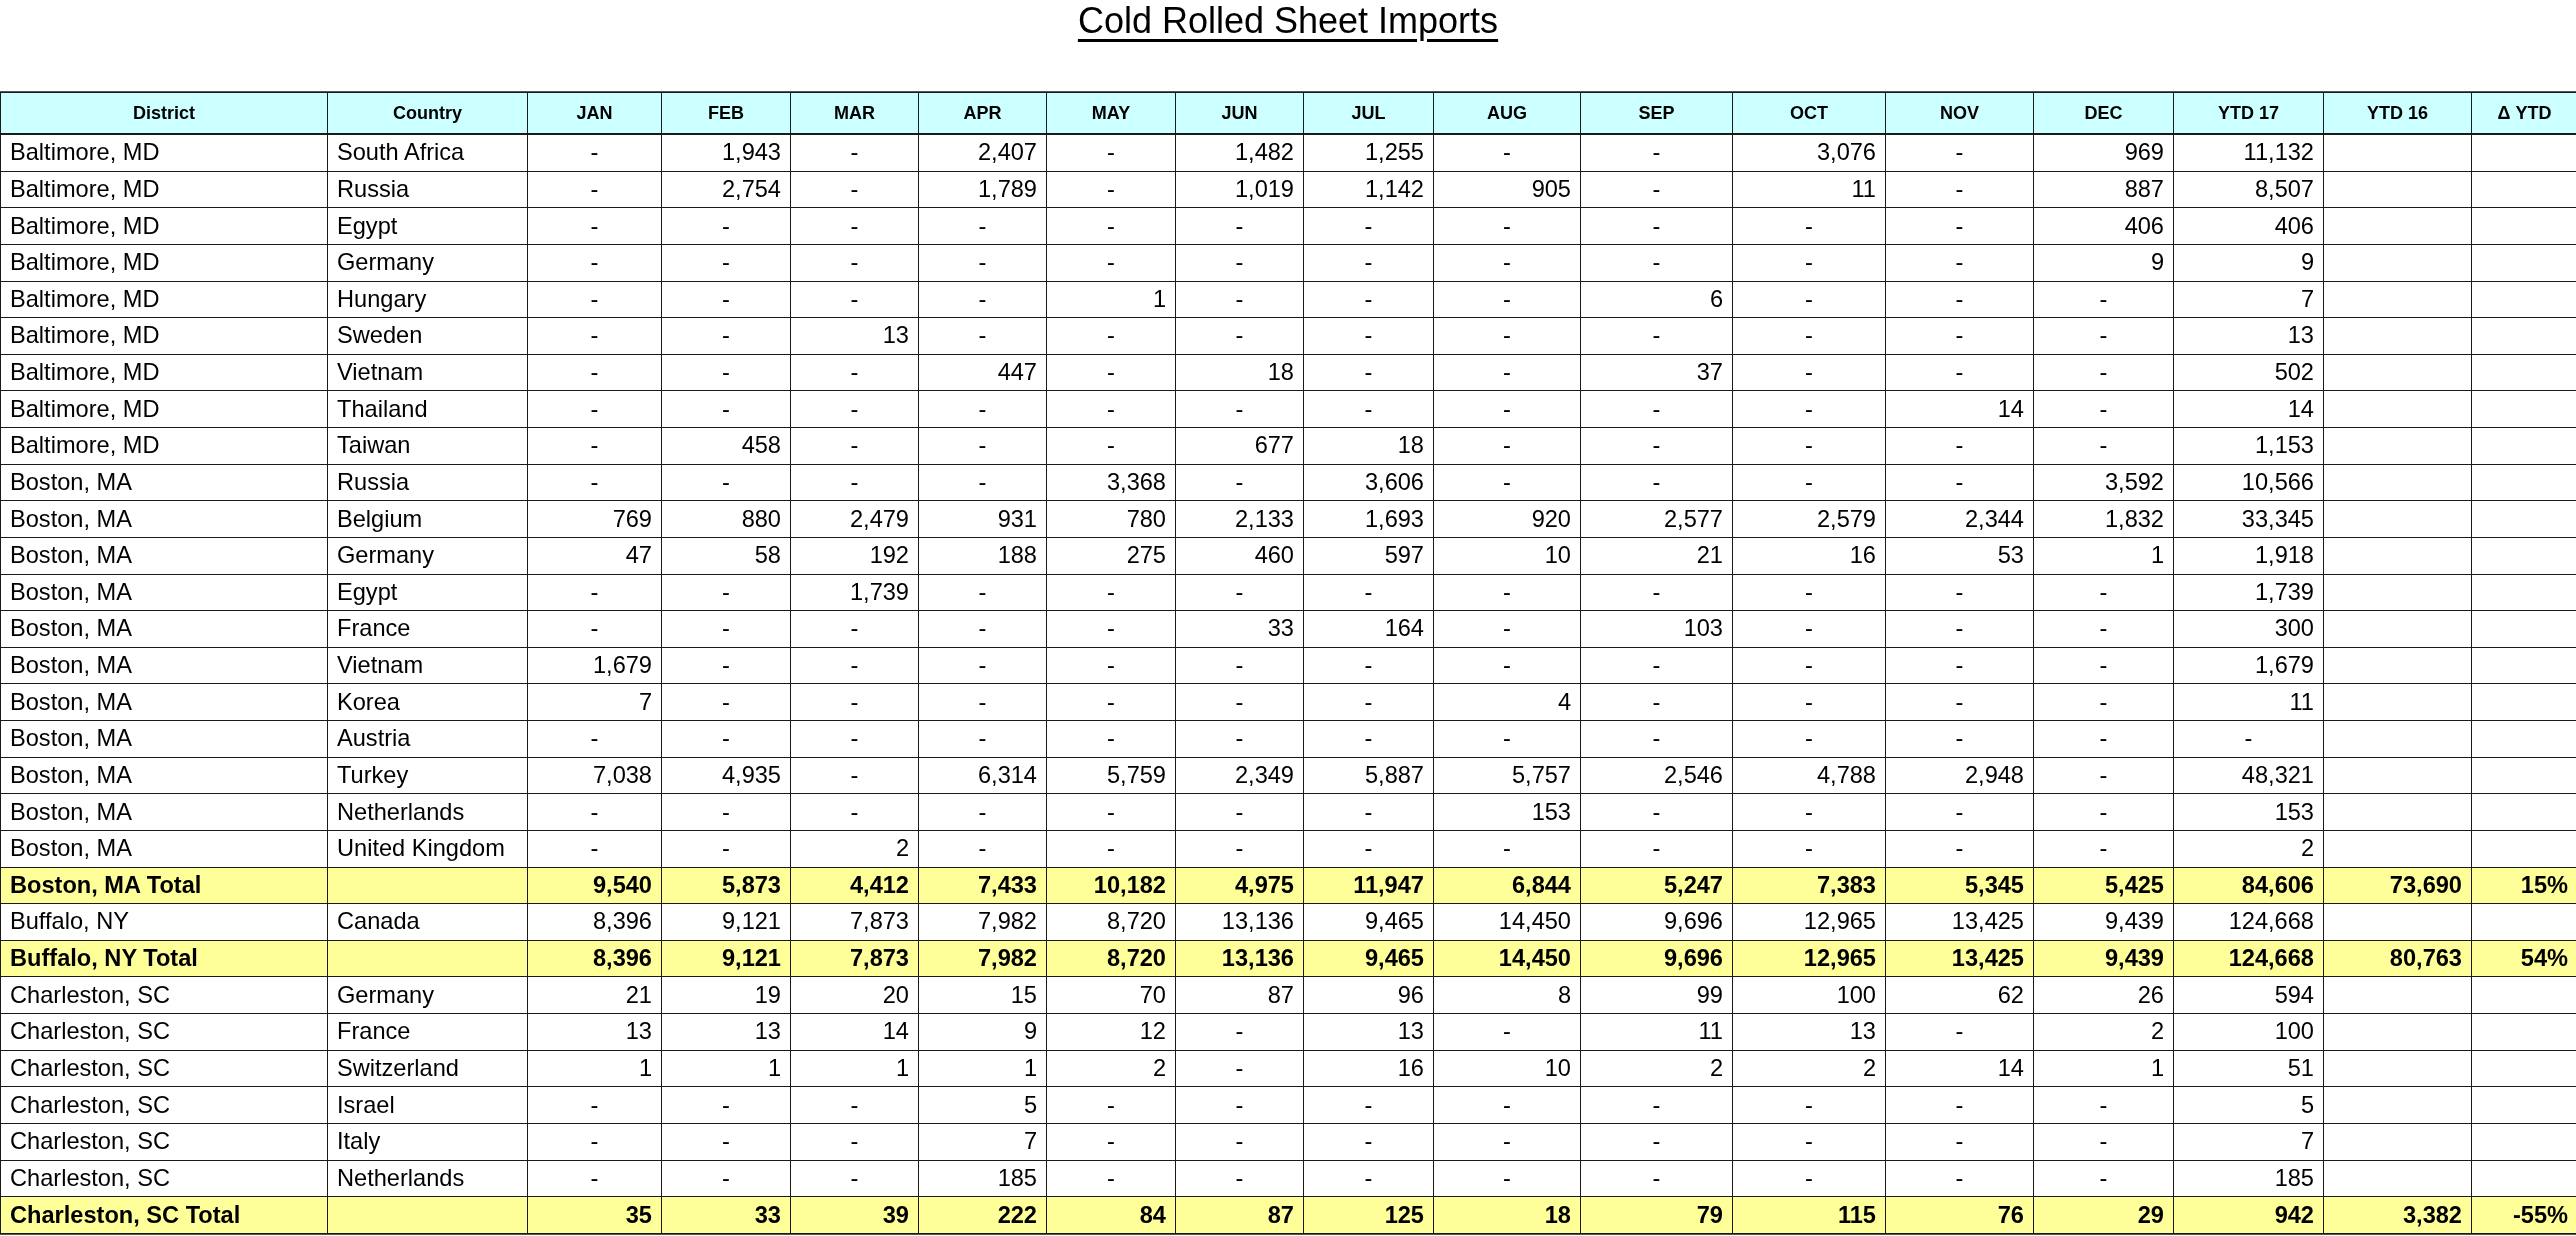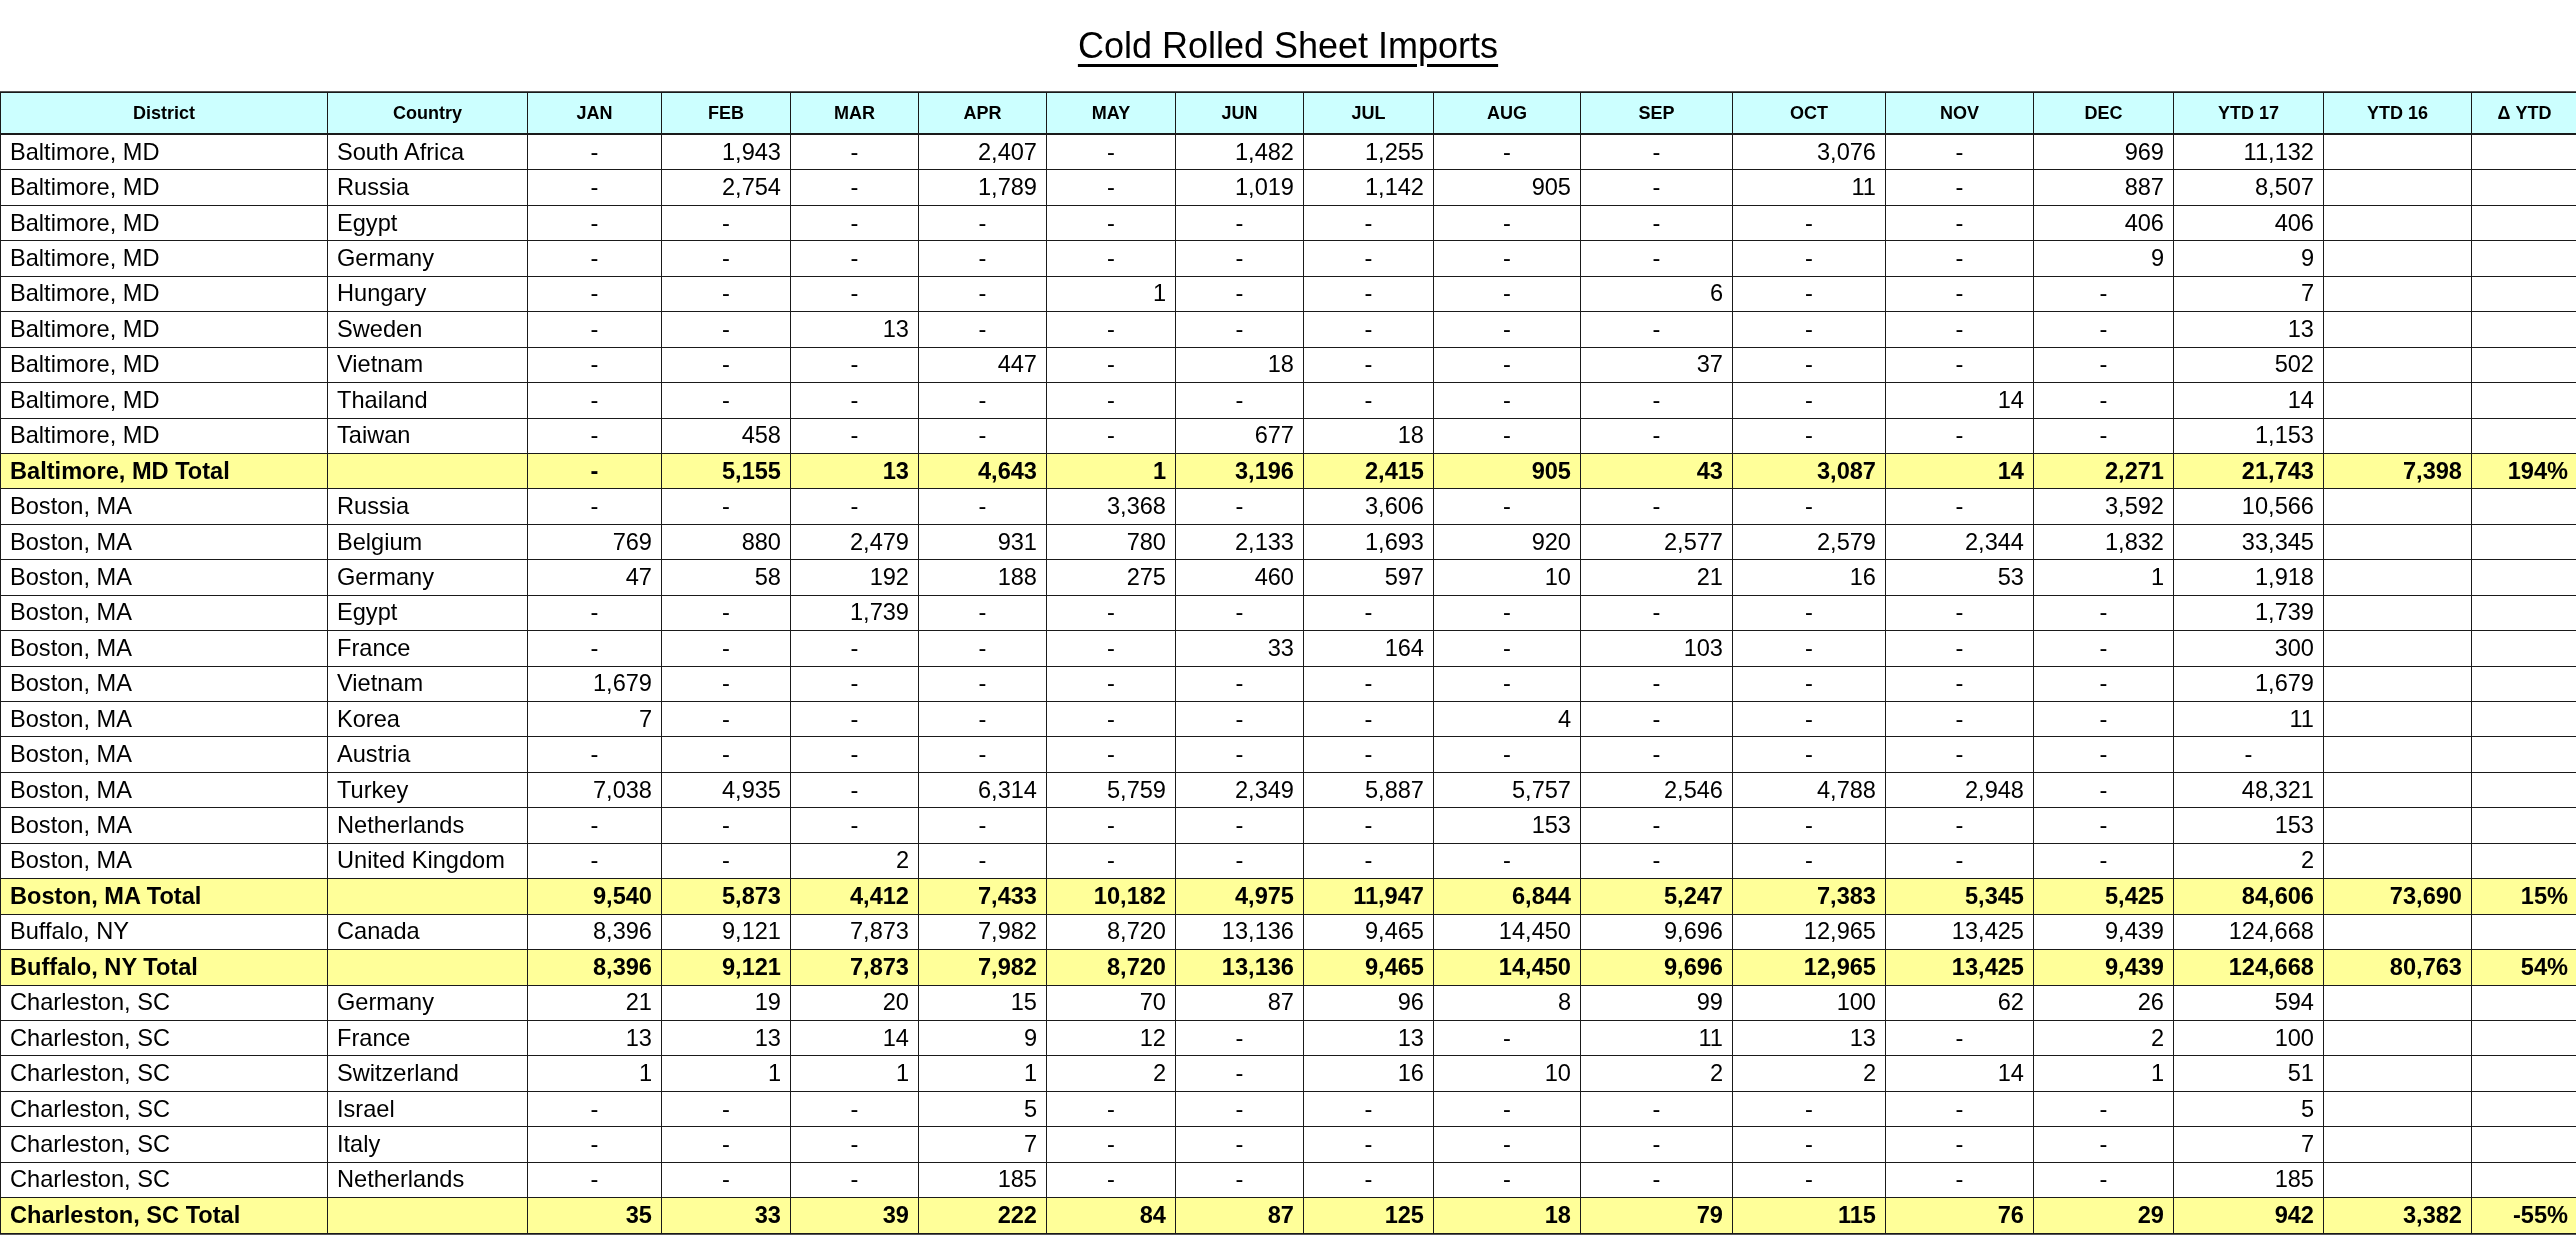--- a/index.html
+++ b/index.html
@@ -11,21 +11,21 @@
     --page-bg:#ffffff;
   }
   html,body{margin:0;padding:0;background:var(--page-bg);}
   body{
     width:2576px;height:1237px;overflow:hidden;
     font-family:"Liberation Sans","DejaVu Sans",sans-serif;
     color:var(--text-color);
   }
   .title-bar{
     height:92px;
-    display:flex;align-items:center;justify-content:center;
+    display:flex;justify-content:center;
     font-size:36px;
     white-space:nowrap;
   }
   .title-underline{text-decoration:underline;text-underline-offset:6.3px;}
   table.grid{
     width:2576px;height:1142px;
     border-collapse:collapse;table-layout:fixed;
     border:1.8px solid var(--grid-line);
     outline:1.8px solid var(--outer-line);
     outline-offset:0.9px;
@@ -264,39 +264,20 @@
           <td class="num">18</td>
           <td class="dash">-</td>
           <td class="dash">-</td>
           <td class="dash">-</td>
           <td class="dash">-</td>
           <td class="dash">-</td>
           <td class="num">1,153</td>
           <td class="empty"></td>
           <td class="empty"></td>
         </tr>
-        <tr class="total">
-          <td class="txt">Baltimore, MD Total</td>
-          <td class="txt"></td>
-          <td class="dash">-</td>
-          <td class="num">5,155</td>
-          <td class="num">13</td>
-          <td class="num">4,643</td>
-          <td class="num">1</td>
-          <td class="num">3,196</td>
-          <td class="num">2,415</td>
-          <td class="num">905</td>
-          <td class="num">43</td>
-          <td class="num">3,087</td>
-          <td class="num">14</td>
-          <td class="num">2,271</td>
-          <td class="num">21,743</td>
-          <td class="num">7,398</td>
-          <td class="num">194%</td>
-        </tr>
         <tr>
           <td class="txt">Boston, MA</td>
           <td class="txt">Russia</td>
           <td class="dash">-</td>
           <td class="dash">-</td>
           <td class="dash">-</td>
           <td class="dash">-</td>
           <td class="num">3,368</td>
           <td class="dash">-</td>
           <td class="num">3,606</td>

